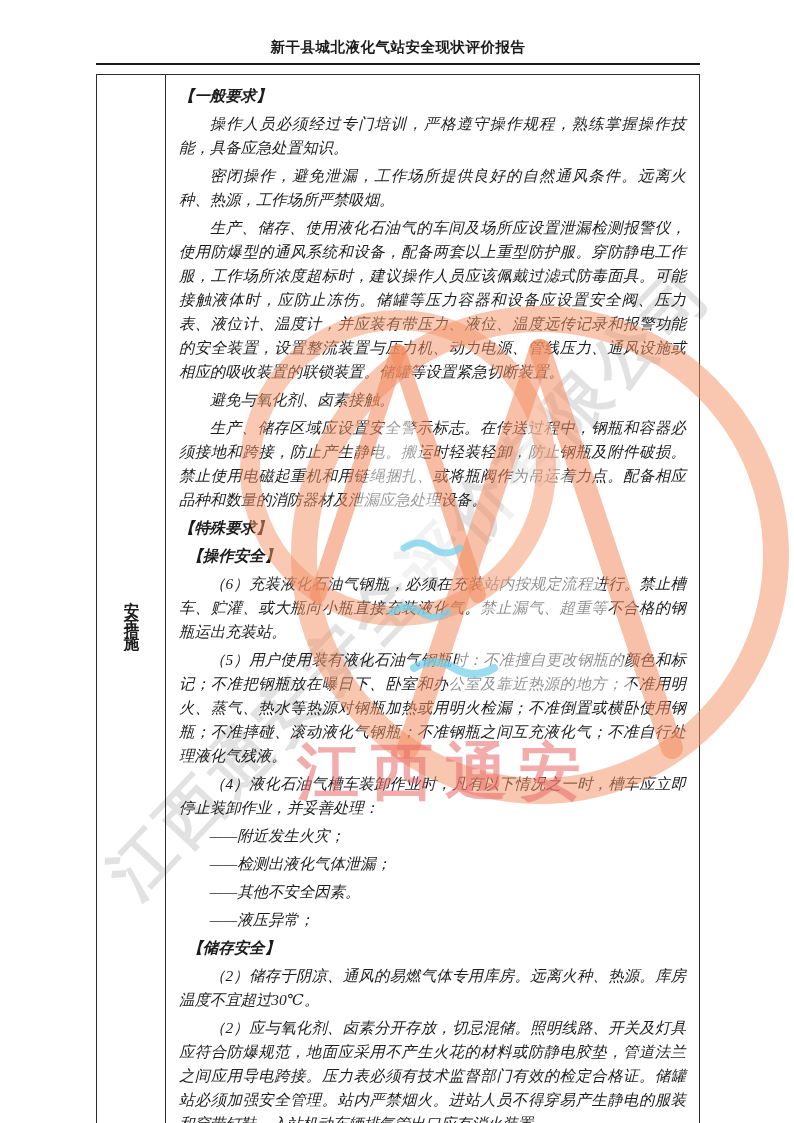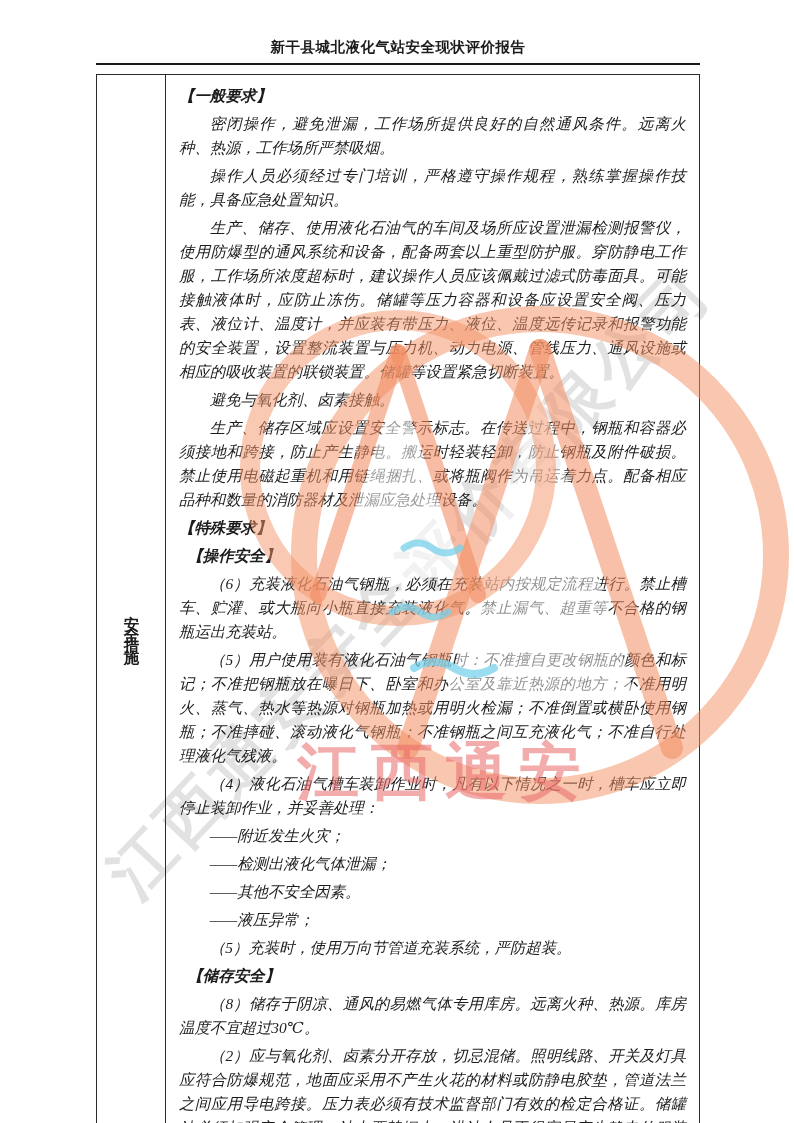--- a/index.html
+++ b/index.html
@@ -55,37 +55,36 @@
     <div class="page-title">新干县城北液化气站安全现状评价报告</div>
     <div class="header-rule"></div>
   </div>
 
   <div class="doc-table">
     <div class="row-label-cell">
       <div class="vertical-label">安全措施</div>
     </div>
     <div class="text-cell">
         <p class="para heading">【一般要求】</p>
+        <p class="para body">操作人员必须经过专门培训，严格遵守操作规程，熟练掌握操作技能，具备应急处置知识。</p>
         <p class="para body">密闭操作，避免泄漏，工作场所提供良好的自然通风条件。远离火种、热源，工作场所严禁吸烟。</p>
-        <p class="para body">操作人员必须经过专门培训，严格遵守操作规程，熟练掌握操作技能，具备应急处置知识。</p>
         <p class="para body">生产、储存、使用液化石油气的车间及场所应设置泄漏检测报警仪，使用防爆型的通风系统和设备，配备两套以上重型防护服。穿防静电工作服，工作场所浓度超标时，建议操作人员应该佩戴过滤式防毒面具。可能接触液体时，应防止冻伤。储罐等压力容器和设备应设置安全阀、压力表、液位计、温度计，并应装有带压力、液位、温度远传记录和报警功能的安全装置，设置整流装置与压力机、动力电源、管线压力、通风设施或相应的吸收装置的联锁装置。储罐等设置紧急切断装置。</p>
         <p class="para body">避免与氧化剂、卤素接触。</p>
         <p class="para body">生产、储存区域应设置安全警示标志。在传送过程中，钢瓶和容器必须接地和跨接，防止产生静电。搬运时轻装轻卸，防止钢瓶及附件破损。禁止使用电磁起重机和用链绳捆扎、或将瓶阀作为吊运着力点。配备相应品种和数量的消防器材及泄漏应急处理设备。</p>
         <p class="para heading">【特殊要求】</p>
         <p class="para subheading">【操作安全】</p>
         <p class="para body">（6）充装液化石油气钢瓶，必须在充装站内按规定流程进行。禁止槽车、贮灌、或大瓶向小瓶直接充装液化气。禁止漏气、超重等不合格的钢瓶运出充装站。</p>
         <p class="para body">（5）用户使用装有液化石油气钢瓶时：不准擅自更改钢瓶的颜色和标记；不准把钢瓶放在曝日下、卧室和办公室及靠近热源的地方；不准用明火、蒸气、热水等热源对钢瓶加热或用明火检漏；不准倒置或横卧使用钢瓶；不准摔碰、滚动液化气钢瓶；不准钢瓶之间互充液化气；不准自行处理液化气残液。</p>
         <p class="para body">（4）液化石油气槽车装卸作业时，凡有以下情况之一时，槽车应立即停止装卸作业，并妥善处理：</p>
         <p class="para dash">——附近发生火灾；</p>
         <p class="para dash">——检测出液化气体泄漏；</p>
         <p class="para dash">——其他不安全因素。</p>
         <p class="para dash">——液压异常；</p>
-        <p class="para body">（5）充装时，使用万向节管道充装系统，严防超装。</p>
         <p class="para subheading">【储存安全】</p>
-        <p class="para body">（8）储存于阴凉、通风的易燃气体专用库房。远离火种、热源。库房温度不宜超过30℃。</p>
+        <p class="para body">（2）储存于阴凉、通风的易燃气体专用库房。远离火种、热源。库房温度不宜超过30℃。</p>
         <p class="para body">（2）应与氧化剂、卤素分开存放，切忌混储。照明线路、开关及灯具应符合防爆规范，地面应采用不产生火花的材料或防静电胶垫，管道法兰之间应用导电跨接。压力表必须有技术监督部门有效的检定合格证。储罐站必须加强安全管理。站内严禁烟火。进站人员不得穿易产生静电的服装和穿带钉鞋。入站机动车辆排气管出口应有消火装置，</p>
       </div>
   </div>
 
 </div>
 
 <svg class="wm wm-logo" width="794" height="1123" viewBox="0 0 794 1123" xmlns="http://www.w3.org/2000/svg">
 
   <polygon points="398,382 332,578 464,578" fill="rgba(255,255,255,0.55)"></polygon>
   <polygon points="540,392 444,698 636,698" fill="rgba(255,255,255,0.5)"></polygon>

